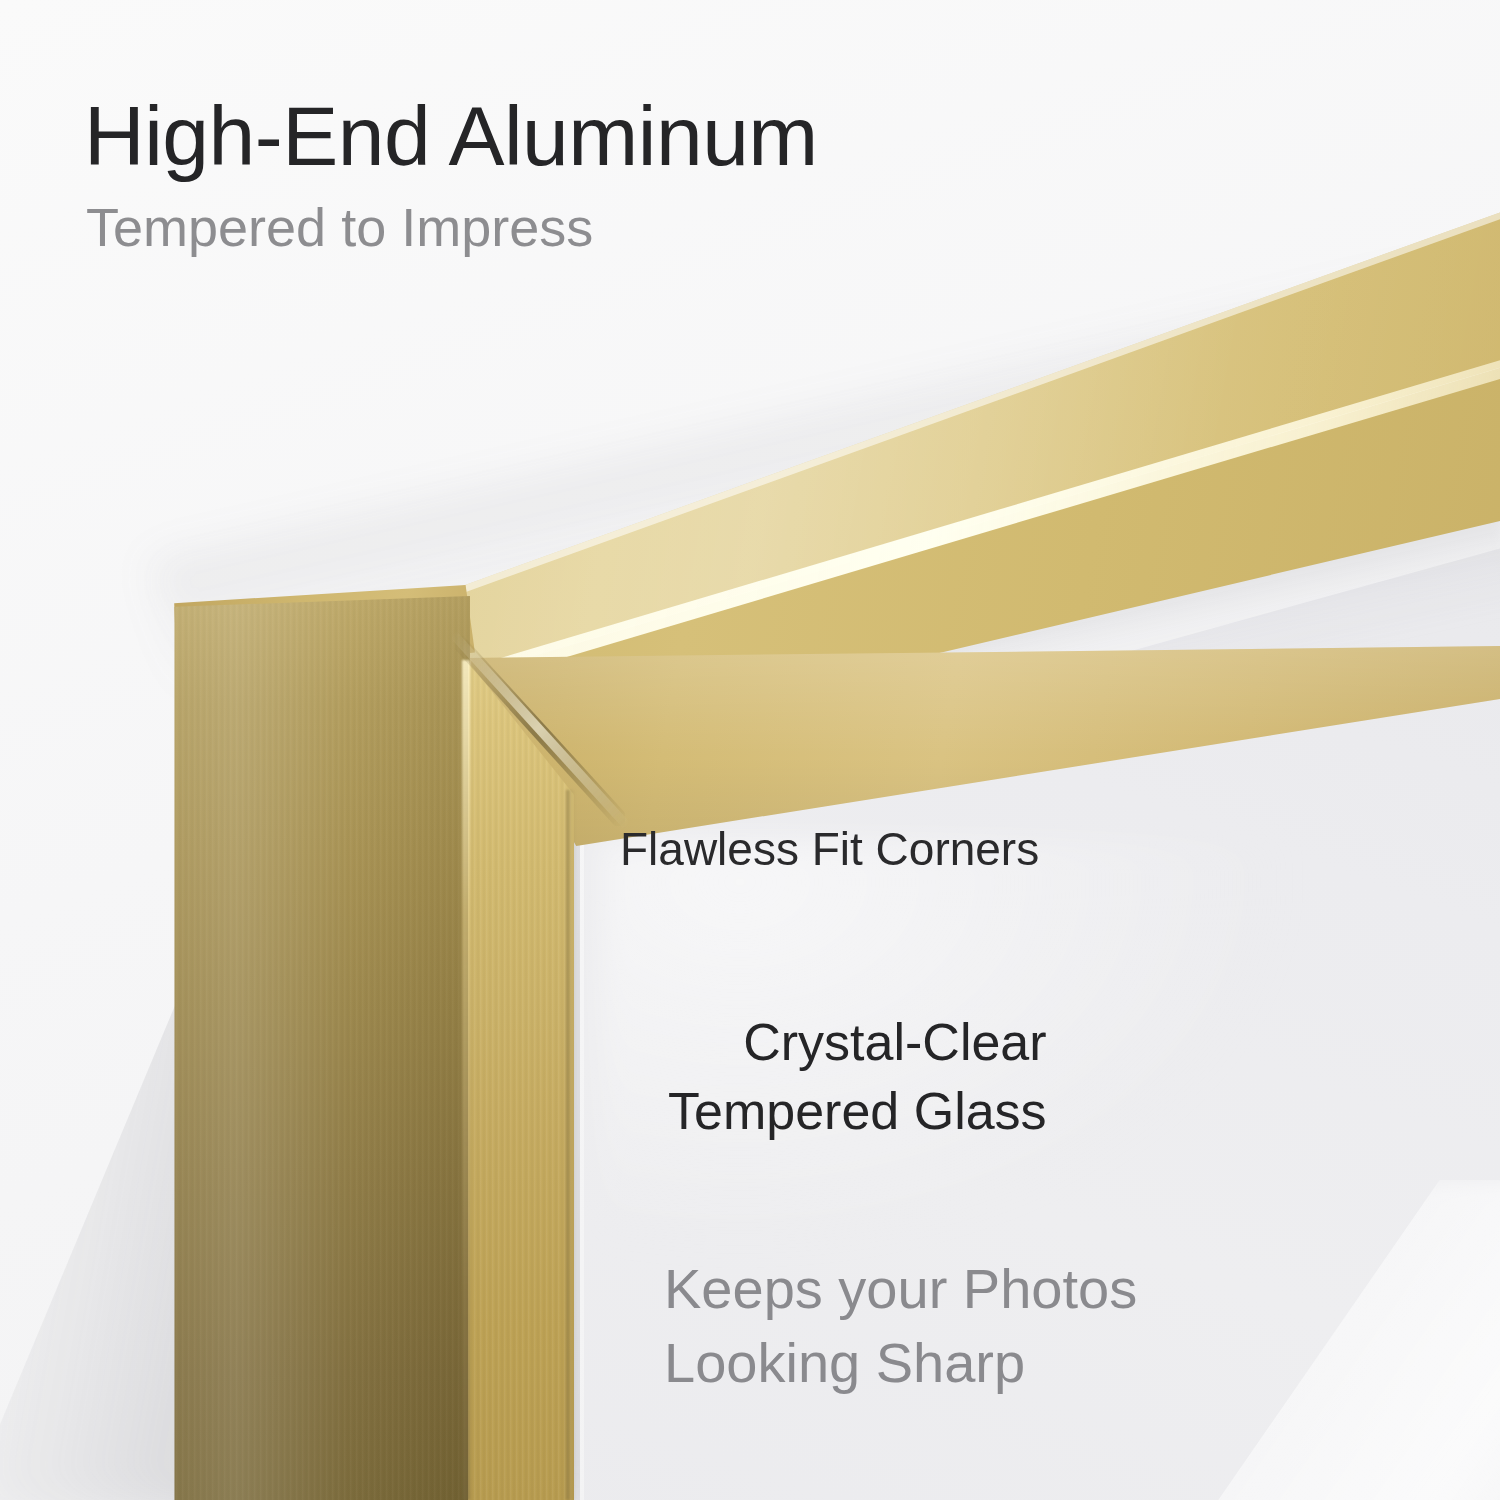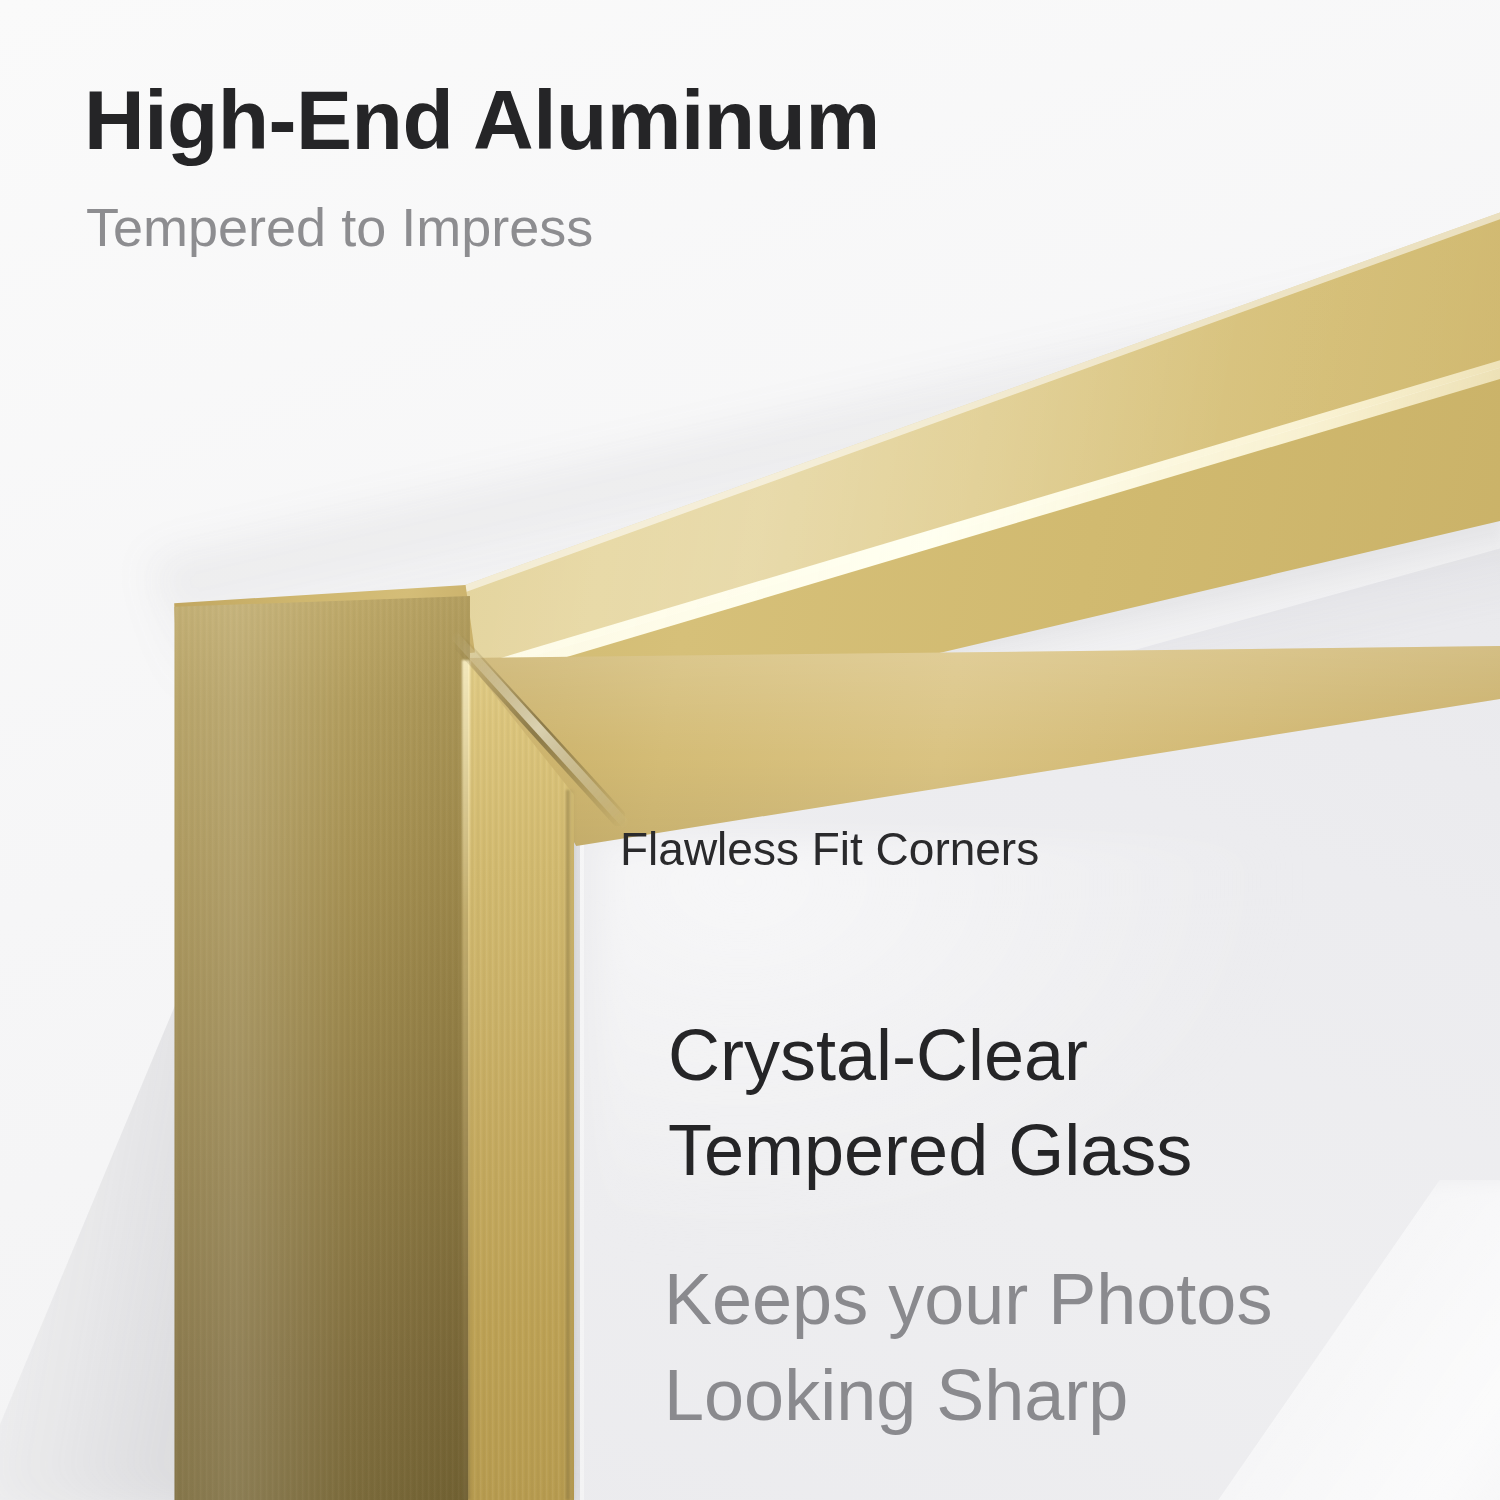--- a/index.html
+++ b/index.html
@@ -338,23 +338,23 @@
     background: linear-gradient(180deg,
         rgba(255,255,255,0.18) 0%,
         rgba(255,255,255,0.00) 55%,
         rgba(0,0,0,0.06) 100%);
   }
 
   
   .t-headline {
     position: absolute;
     left: 84px;
-    top: 72px;
+    top: 88px;
     font-size: 84px;
-    font-weight: 700;
+    font-weight: 400;
     letter-spacing: -0.5px;
     color: #252527;
     white-space: nowrap;
   }
   .t-subhead {
     position: absolute;
     left: 86px;
     top: 196px;
     font-size: 54px;
     font-weight: 300;
@@ -369,31 +369,32 @@
     font-size: 46px;
     font-weight: 400;
     color: #2a2a2c;
     white-space: nowrap;
     margin-top: 16px;
   }
   .t-glass {
     position: absolute;
     left: 668px;
     top: 1008px;
-    font-size: 72px;
+    font-size: 52px;
     font-weight: 300;
     line-height: 1.32;
     color: #252527;
     white-space: pre-line;
+    text-align: right;
   }
   .t-sharp {
     position: absolute;
     left: 664px;
     top: 1252px;
-    font-size: 72px;
+    font-size: 56px;
     font-weight: 300;
     line-height: 1.33;
     color: #8a8a8e;
     white-space: pre-line;
   }
 </style>
 </head>
 <body>
 
 <div id="stage">

